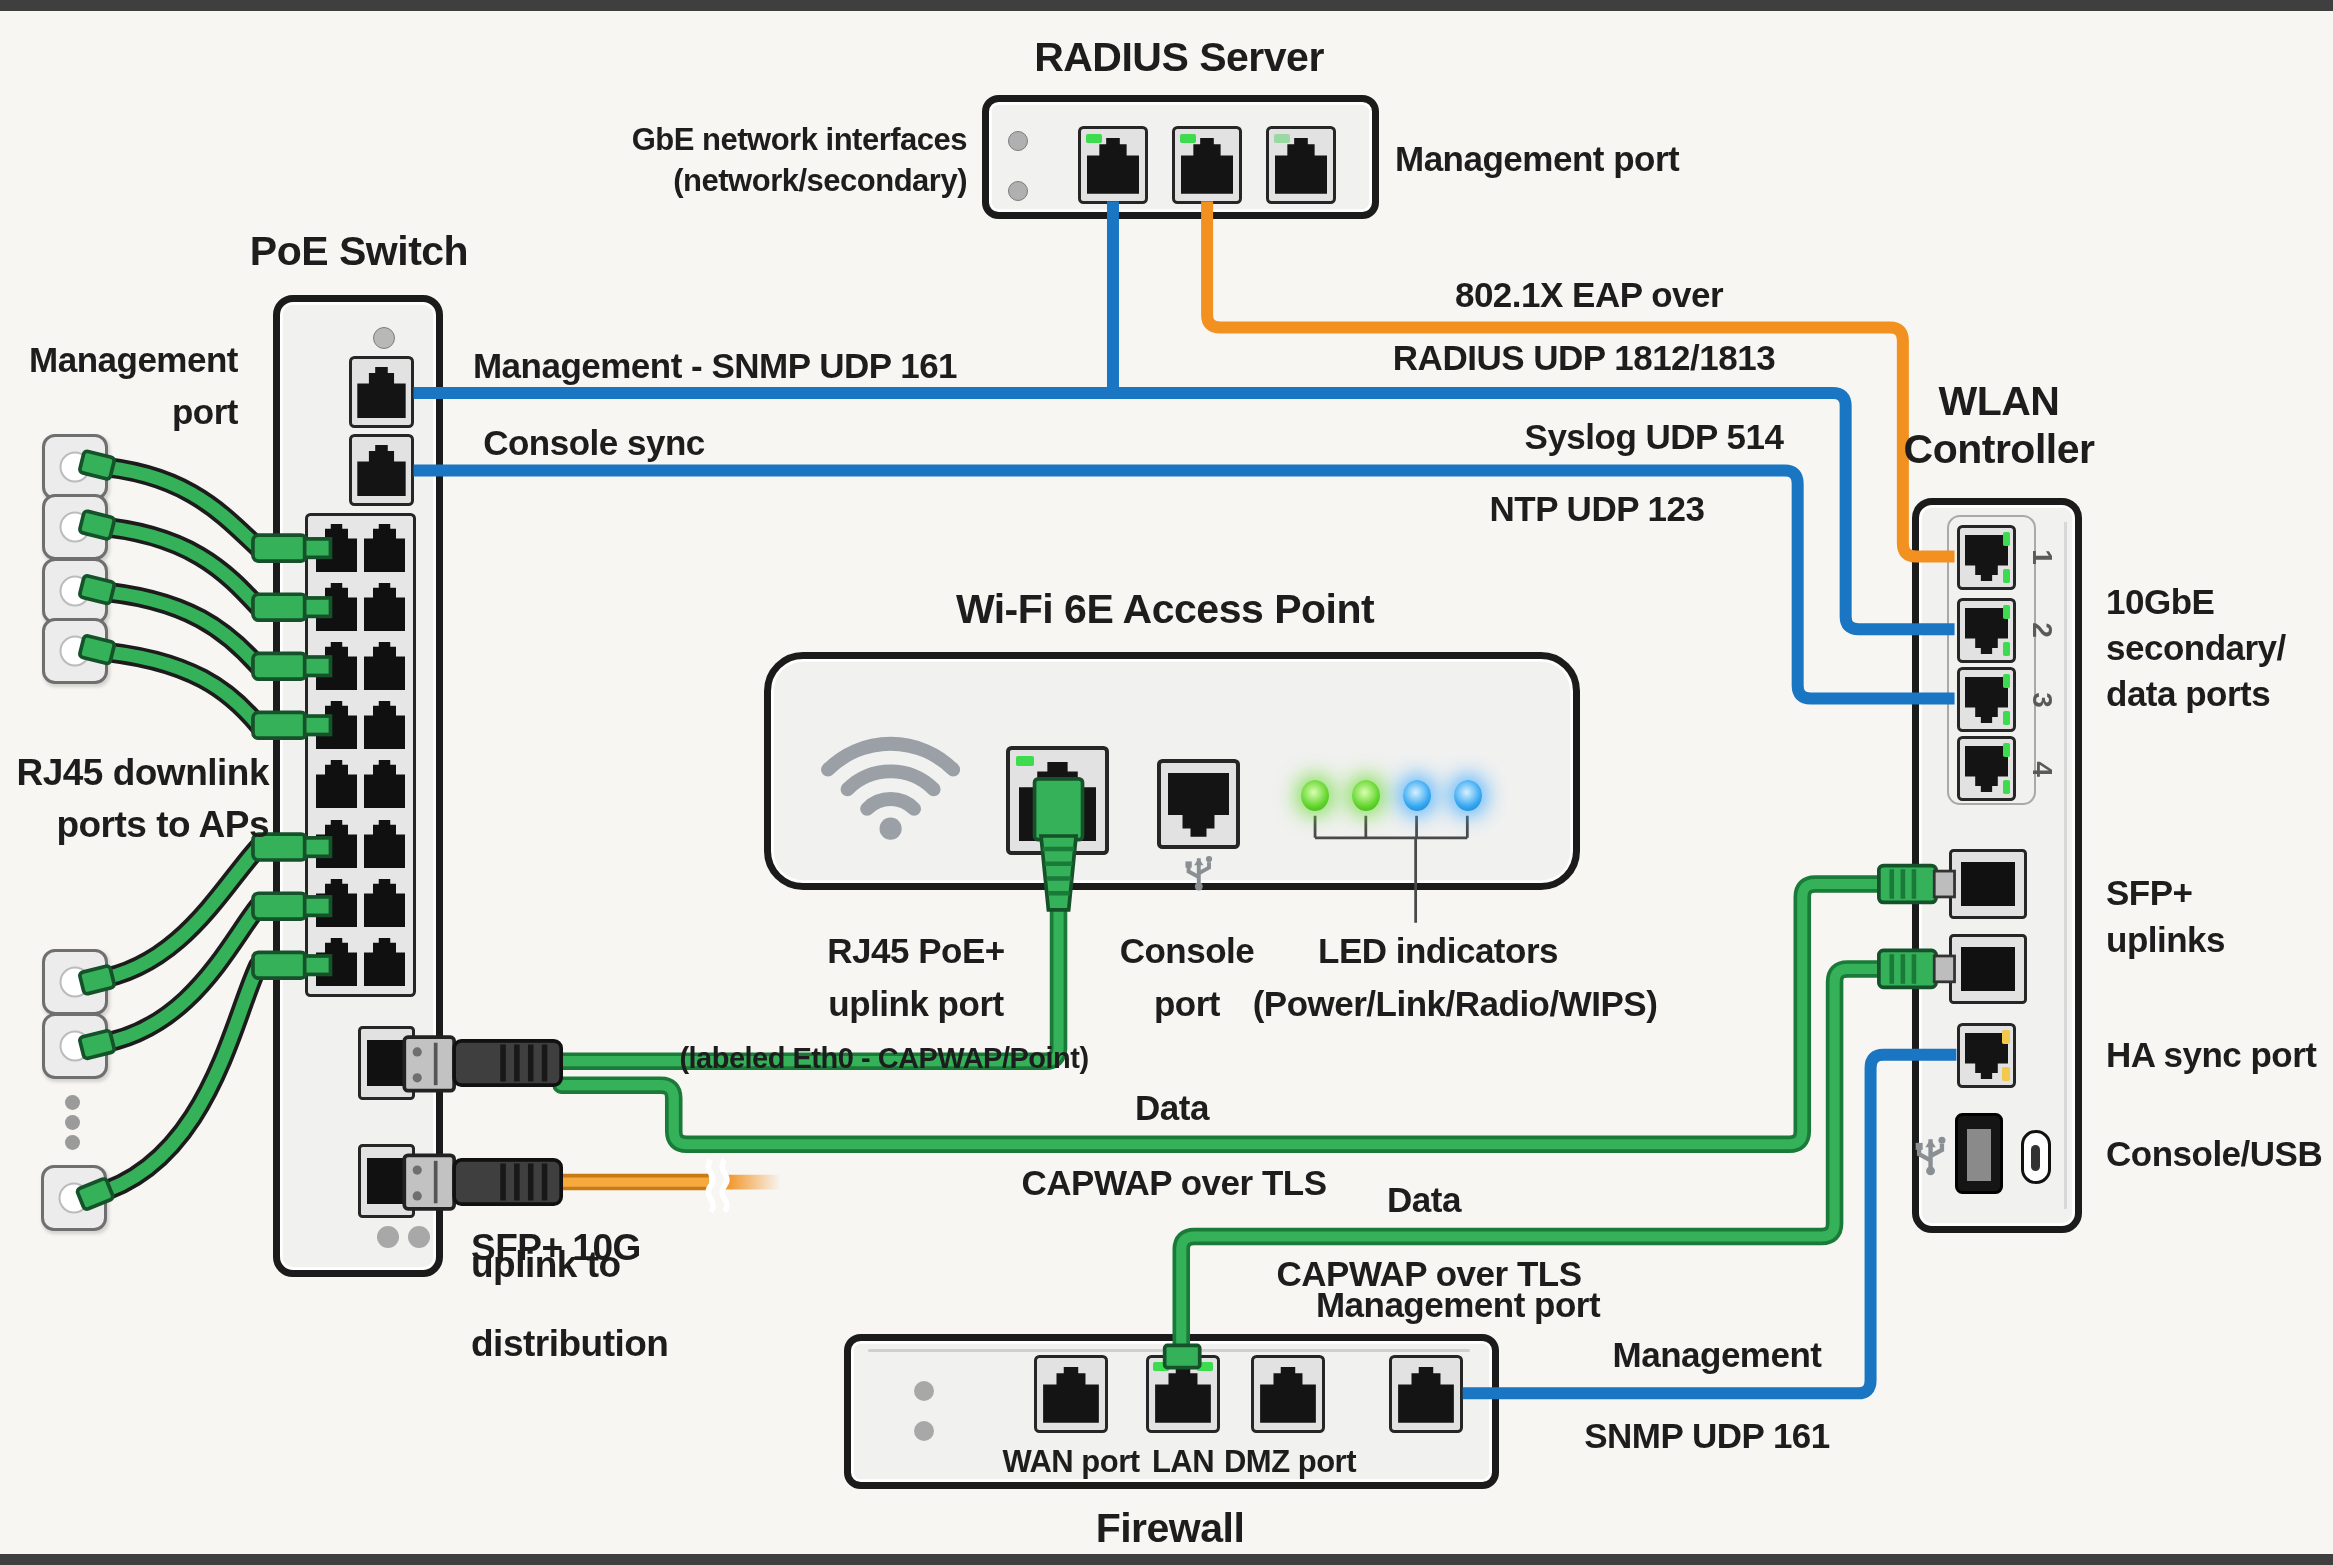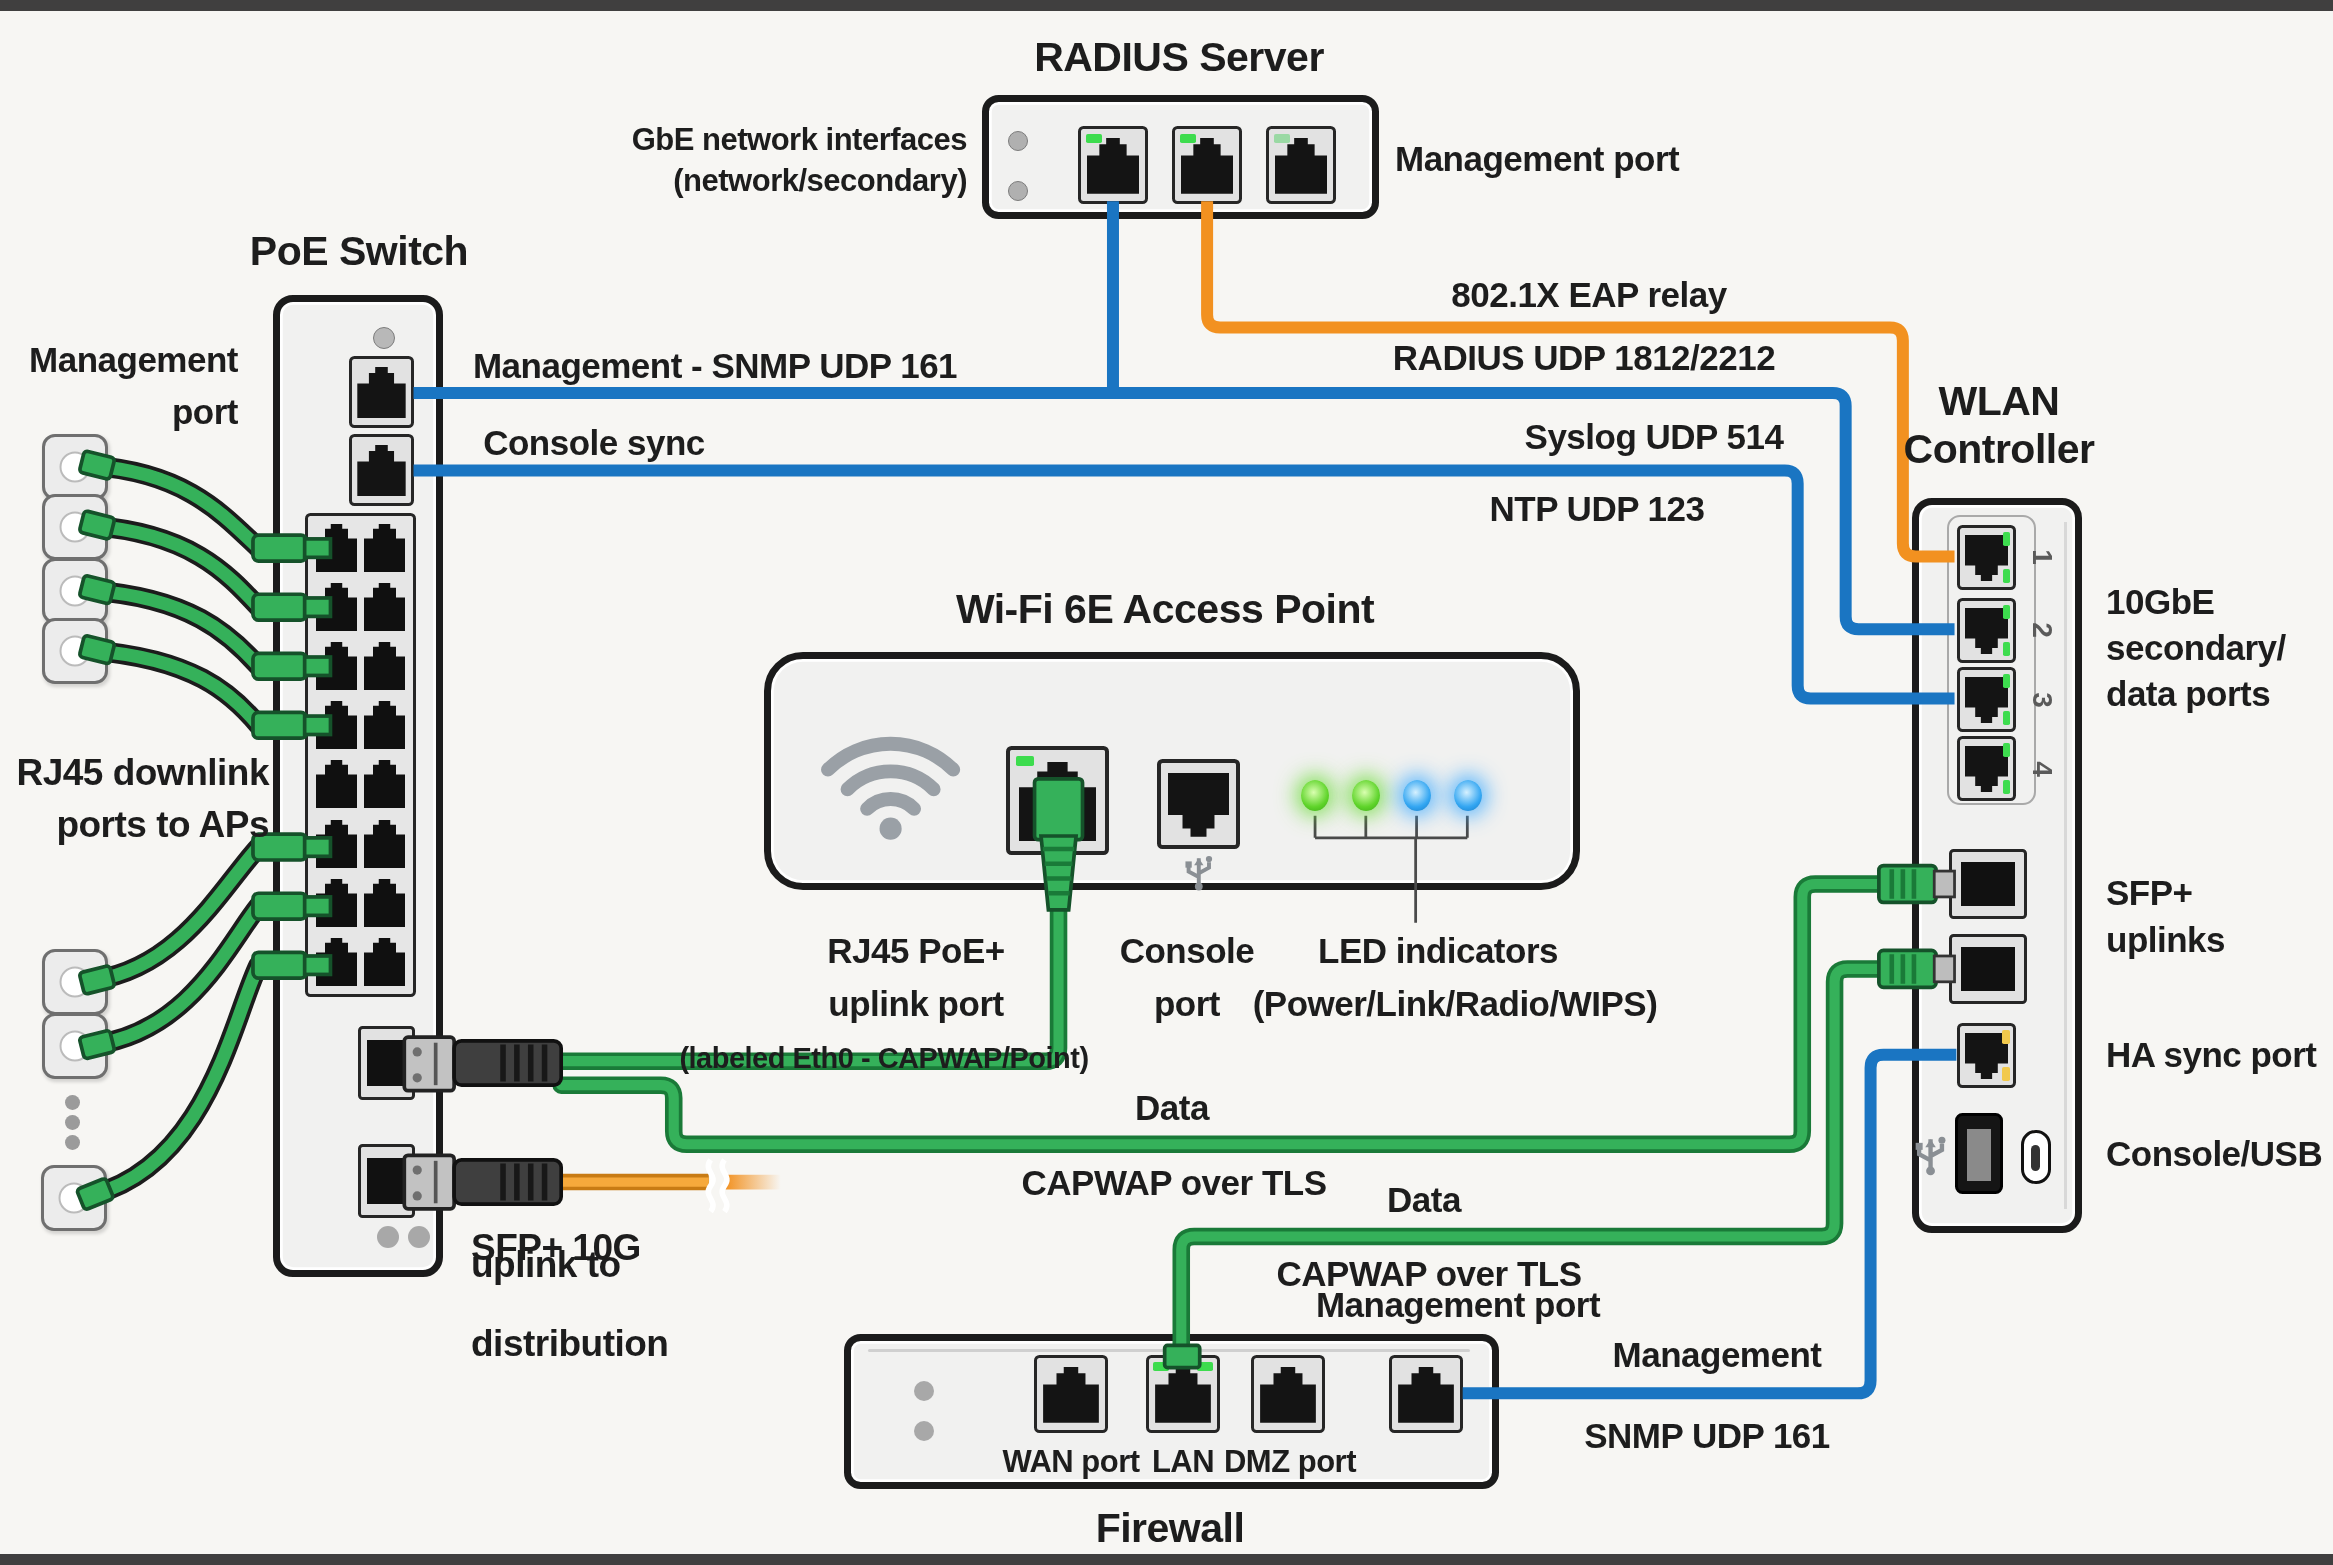--- a/index.html
+++ b/index.html
@@ -357,22 +357,22 @@
   <div class="lbl la" style="left:471px;top:1265px;font-size:37px">uplink to</div>
   <div class="lbl la" style="left:471px;top:1344px;font-size:37px">distribution</div>
 
   <div class="lbl title" style="left:1179px;top:57px">RADIUS Server</div>
   <div class="lbl ra sm" style="left:967px;top:140px;font-size:31px">GbE network interfaces</div>
   <div class="lbl ra sm" style="left:967px;top:181px;font-size:31px">(network/secondary)</div>
   <div class="lbl la" style="left:1395px;top:159px">Management port</div>
 
   <div class="lbl" style="left:715px;top:366px">Management - SNMP UDP 161</div>
   <div class="lbl" style="left:594px;top:443px">Console sync</div>
-  <div class="lbl" style="left:1589px;top:295px">802.1X EAP relay</div>
-  <div class="lbl" style="left:1584px;top:358px">RADIUS UDP 1812/2212</div>
+  <div class="lbl" style="left:1589px;top:295px">802.1X EAP over</div>
+  <div class="lbl" style="left:1584px;top:358px">RADIUS UDP 1812/1813</div>
   <div class="lbl" style="left:1654px;top:437px">Syslog UDP 514</div>
   <div class="lbl" style="left:1597px;top:509px">NTP UDP 123</div>
 
   <div class="lbl title" style="left:1165px;top:609px">Wi-Fi 6E Access Point</div>
   <div class="lbl" style="left:916px;top:951px">RJ45 PoE+</div>
   <div class="lbl" style="left:916px;top:1004px">uplink port</div>
   <div class="lbl sm" style="left:884px;top:1058px">(labeled Eth0 - CAPWAP/Point)</div>
   <div class="lbl" style="left:1187px;top:951px">Console</div>
   <div class="lbl" style="left:1187px;top:1004px">port</div>
   <div class="lbl" style="left:1438px;top:951px">LED indicators</div>

